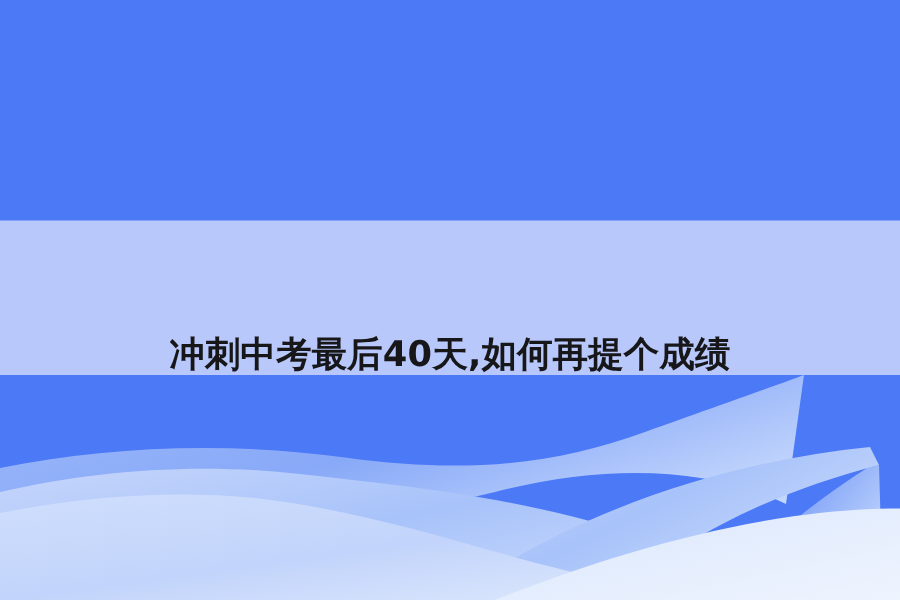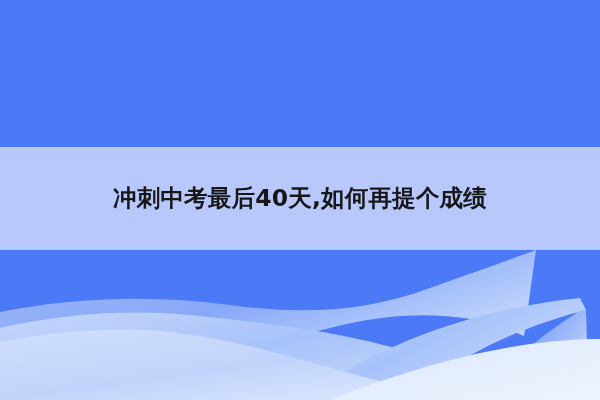--- a/index.html
+++ b/index.html
@@ -25,21 +25,21 @@
     background: #4c79f6;
   }
   .band-title {
     position: absolute;
     left: 0;
     top: 147px;
     width: 600px;
     height: 103px;
     background: #b9c8fb;
     display: flex;
-    align-items: center;
+    align-items: flex-end;
     justify-content: center;
   }
   .title-text {
     font-size: 23.5px;
     font-weight: 700;
     color: #17171a;
     letter-spacing: 0.2px;
     line-height: 1.1;
     white-space: nowrap;
     font-family: "DejaVu Sans", "Liberation Sans", sans-serif;

